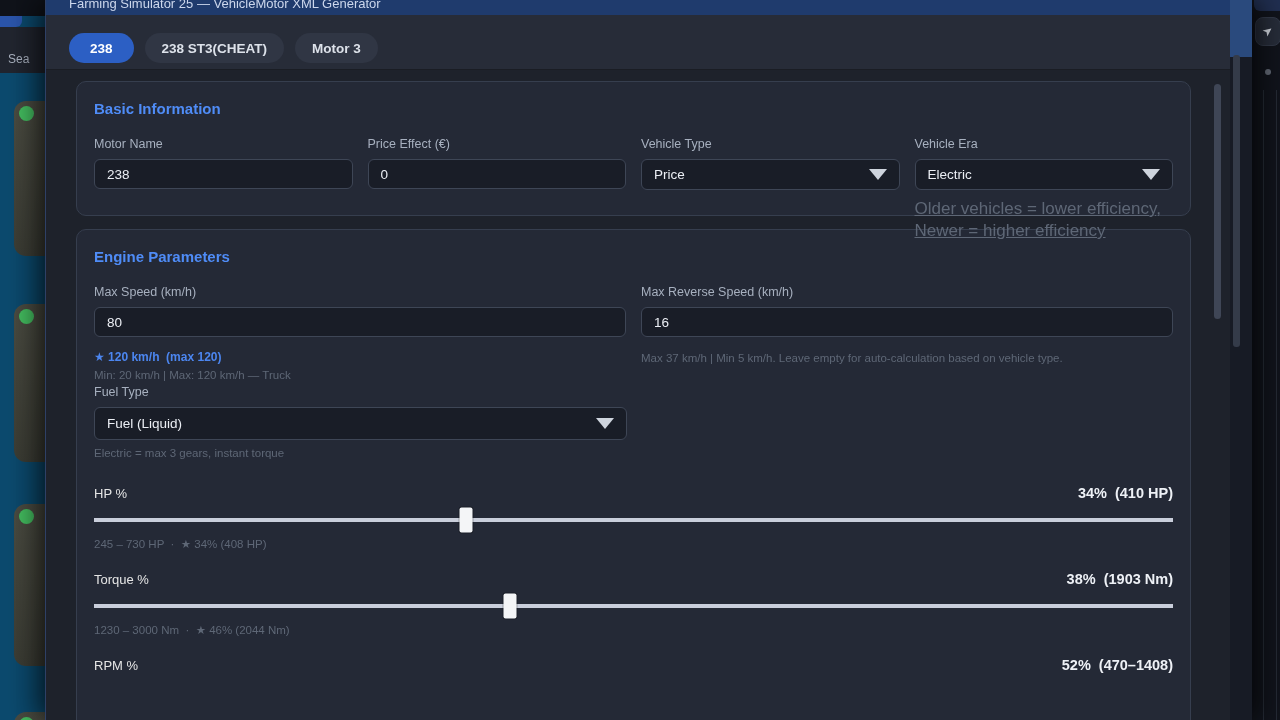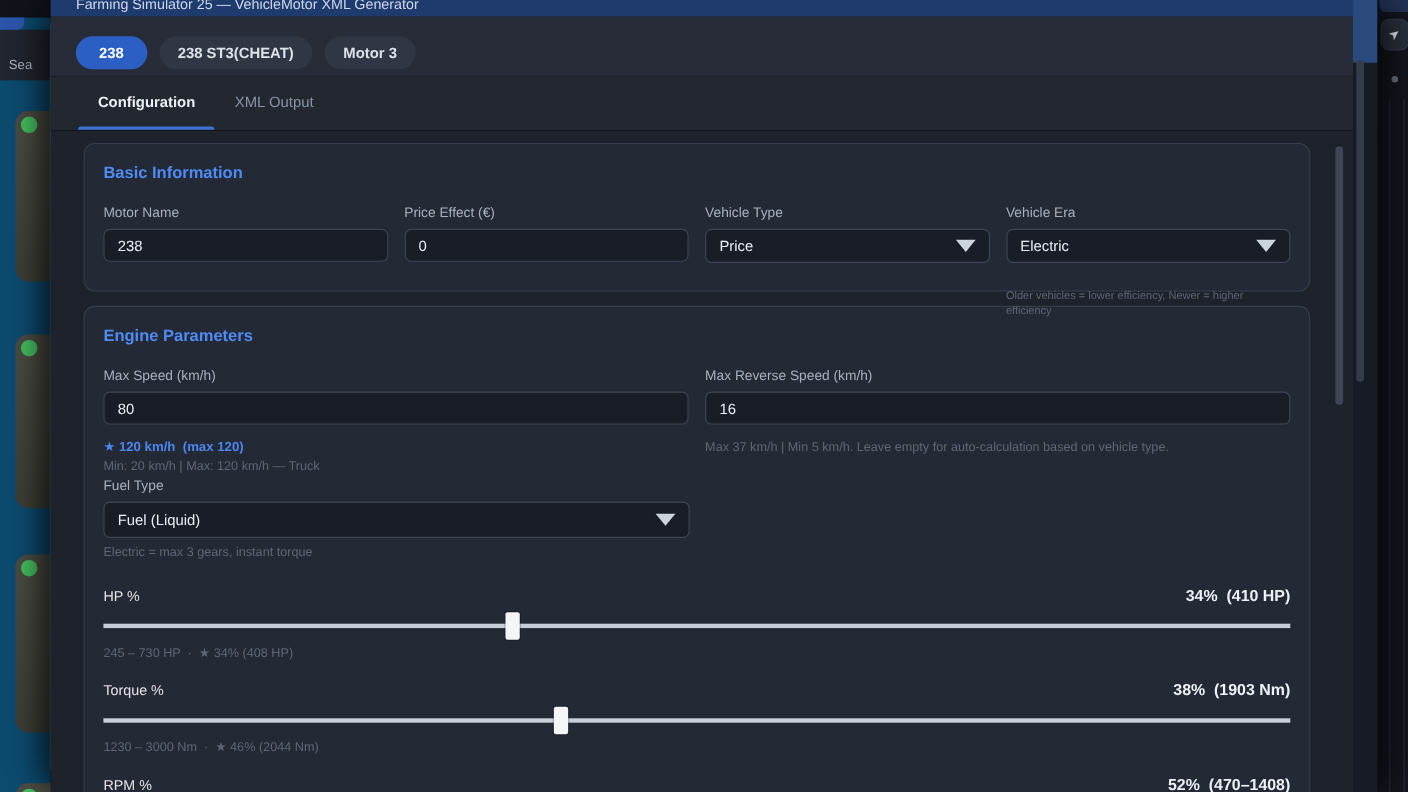--- a/index.html
+++ b/index.html
@@ -25,21 +25,21 @@
   .bg-navchip2 { position:absolute; left:2px; top:0; width:26px; height:11px; background:#223052; border-radius:0 0 0 6px; }
   .bg-send { position:absolute; left:3px; top:17px; width:26px; height:29px; background:#282e3b;
     border:1px solid #343b4a; border-radius:8px; padding:0; cursor:pointer; }
   .bg-send span { display:inline-block; color:#d7dce4; font-size:12px; transform:rotate(-38deg); line-height:27px; }
   .bg-dot2 { position:absolute; left:13px; top:69px; width:6px; height:6px; border-radius:50%; background:#79818f; opacity:.8; }
   .bg-vline { position:absolute; top:90px; bottom:0; width:1px; background:#262c37; }
 
   
   .modal { position:absolute; left:45px; top:0; width:1207px; height:720px;
     background:#1e222b; border-left:1px solid #2e4066;
-    box-shadow:-10px 0 26px rgba(0,0,0,.55), 10px 0 26px rgba(0,0,0,.55);border-radius:28px; }
+    box-shadow:-10px 0 26px rgba(0,0,0,.55), 10px 0 26px rgba(0,0,0,.55); }
   .m-header { height:15px; background:#1f3b6d; overflow:hidden; }
   .m-header span { display:block; margin:-4px 0 0 23px; font-size:13px; color:#ccd7ec; white-space:nowrap; }
 
   .pill-row { height:55px; background:#272c38; border-bottom:1px solid #1a1d24;
     display:flex; align-items:flex-start; padding:18px 0 0 23px; gap:11px; }
   .pill { height:30px; border:none; border-radius:15px; padding:0 17px;
     background:#303644; color:#dde2ea; font-size:13.5px; font-weight:600;
     font-family:inherit; cursor:pointer; }
   .pill.active { background:#2c5fc4; color:#ffffff; padding:0 21px; }
 
@@ -63,21 +63,21 @@
 
   .f-label { display:block; font-size:12.5px; color:#a7b0bf; margin-bottom:8px; }
   .f-input { width:100%; height:30px; background:#191d27; border:1px solid #3e4656;
     border-radius:6px; color:#ebeef4; font-size:13.5px; padding:0 12px;
     font-family:inherit; outline:none; }
   .f-select { width:100%; height:31px; background:#191d27; border:1px solid #3e4656;
     border-radius:6px; color:#ebeef4; font-size:13.5px; padding:0 12px;
     display:flex; align-items:center; justify-content:space-between; cursor:pointer; }
   .caret { width:0; height:0; border-left:9px solid transparent; border-right:9px solid transparent;
     border-top:11px solid #ced4dd; }
-  .cell-hint { font-size:10px; color:#5e6776; margin-top:24px; line-height:1.3; }
+  .cell-hint { font-size:17px; color:#5e6776; margin-top:8px; line-height:1.3;text-decoration:underline; }
 
   .star-hint { font-size:12px; font-weight:700; color:#4c86f0; margin-top:13px; }
   .range-hint { font-size:11.5px; color:#5e6776; margin-top:5px; }
   .rev-hint { font-size:11.5px; color:#5e6776; margin-top:15px; }
   .fuel-label { margin-top:4px; }
   .fuel-wrap { width:533px; }
   .fuel-hint { font-size:11.5px; color:#5e6776; margin-top:7px; }
 
   .slider-row { margin-top:20px; }
   .slider-row.first { margin-top:26px; }
@@ -138,24 +138,20 @@
     <div class="m-header">
       <span>Farming Simulator 25 — VehicleMotor XML Generator</span>
     </div>
 
     <div class="pill-row">
       <button class="pill active">238</button>
       <button class="pill">238 ST3(CHEAT)</button>
       <button class="pill">Motor 3</button>
     </div>
 
-    <div class="tab-row">
-      <div class="vtab active">Configuration</div>
-      <div class="vtab">XML Output</div>
-    </div>
 
     <div class="content">
 
       <section class="card basic">
         <h2>Basic Information</h2>
         <div class="grid4">
           <div>
             <label class="f-label">Motor Name</label>
             <input class="f-input" value="238" style="">
           </div>

